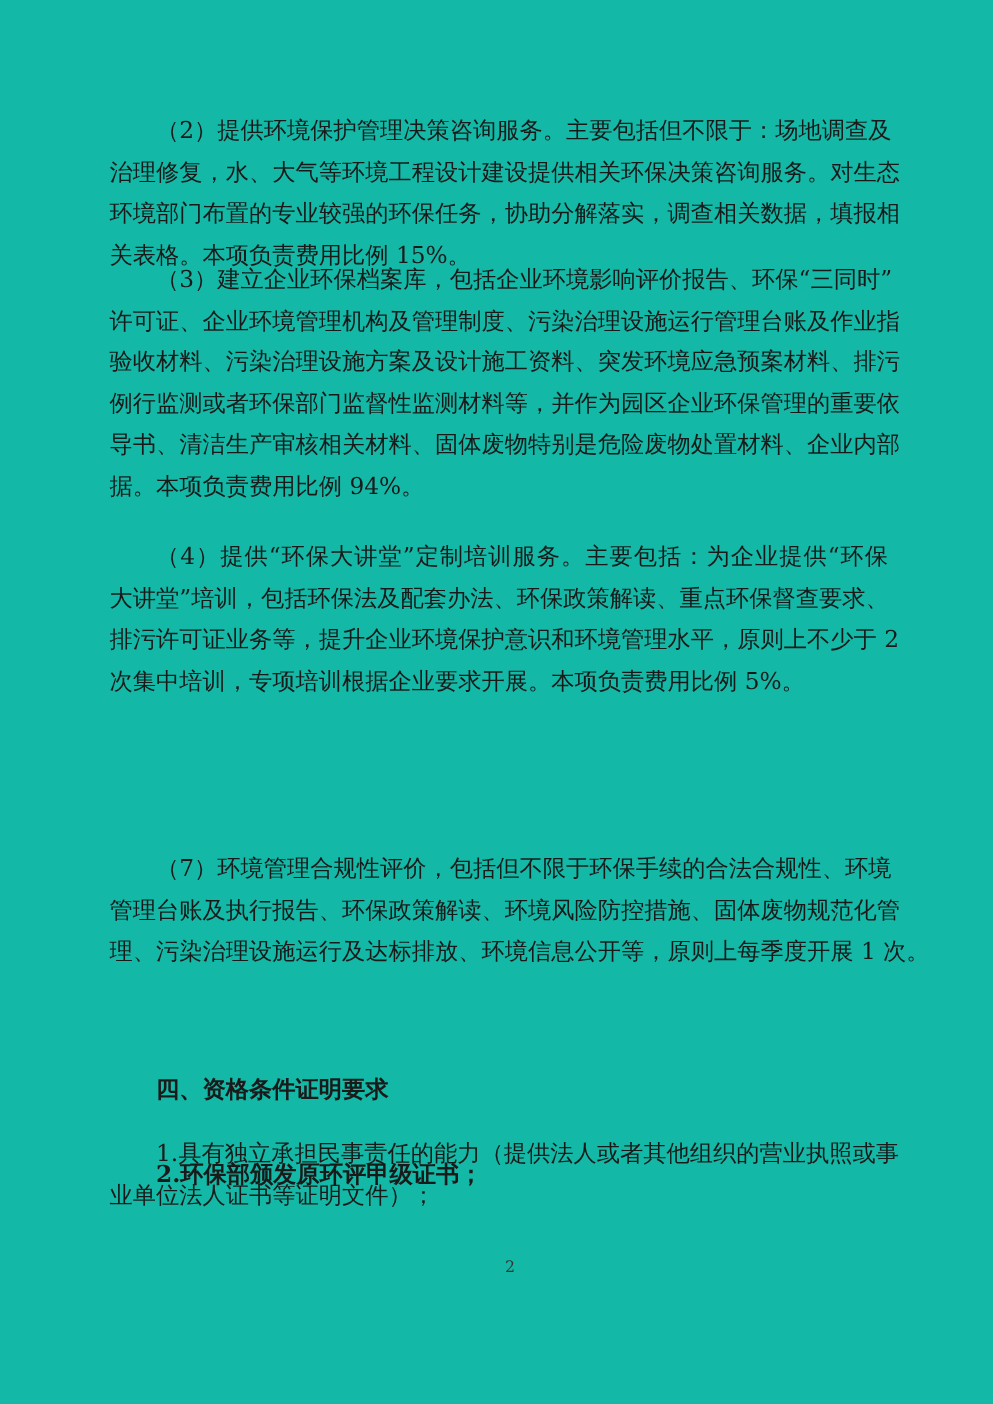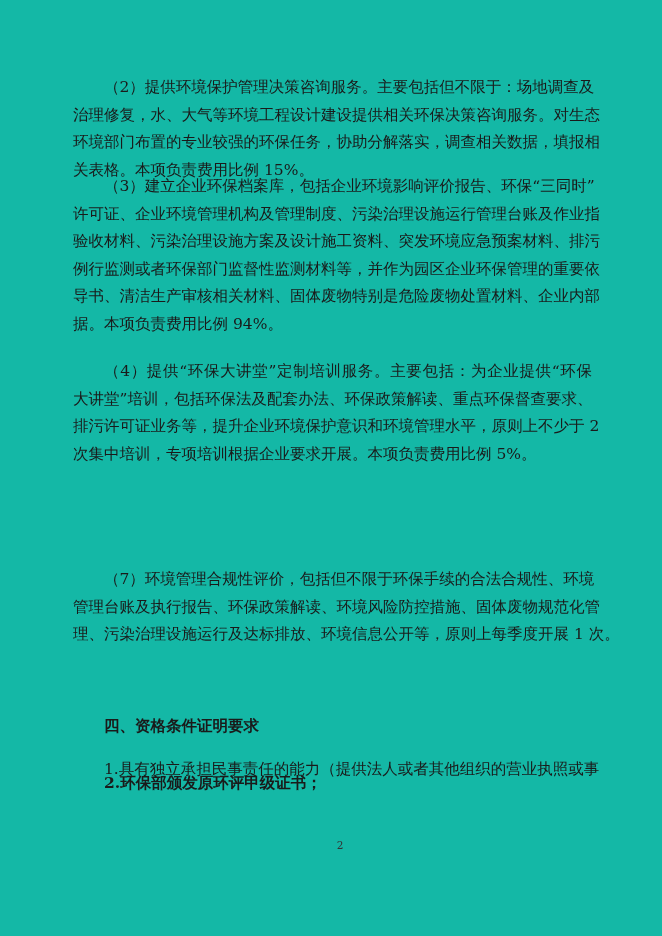--- a/index.html
+++ b/index.html
@@ -91,20 +91,21 @@
   <div class="para" style="top:566px;">
     <span class="ln first">（7）环境管理合规性评价，包括但不限于环保手续的合法合规性、环境</span>
     <span class="ln">管理台账及执行报告、环保政策解读、环境风险防控措施、固体废物规范化管</span>
     <span class="ln">理、污染治理设施运行及达标排放、环境信息公开等，原则上每季度开展 1 次。</span>
   </div>
 
   <div class="heading" style="top:681px;margin-top:32px;">四、资格条件证明要求</div>
 
   <div class="para" style="top:756px;">
     <span class="ln first">1.具有独立承担民事责任的能力（提供法人或者其他组织的营业执照或事</span>
+    <span class="ln last">业单位法人证书等证明文件）；</span>
   </div>
 
   <div class="para" style="top:769px;font-weight:bold;">
     <span class="ln first last">2.环保部颁发原环评甲级证书；</span>
   </div>
 
   <div class="page-number">2</div>
 
 </div>
 

